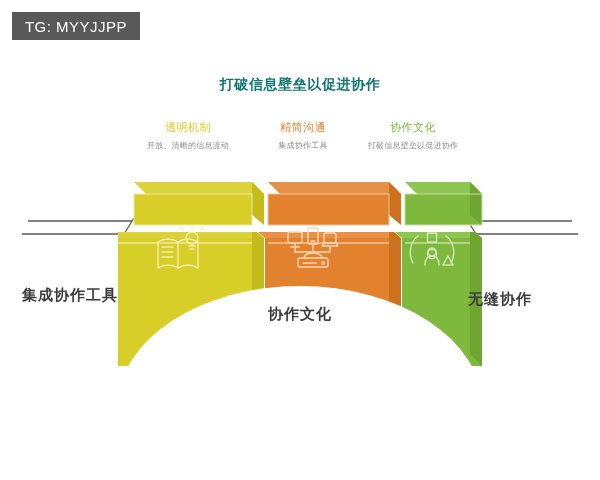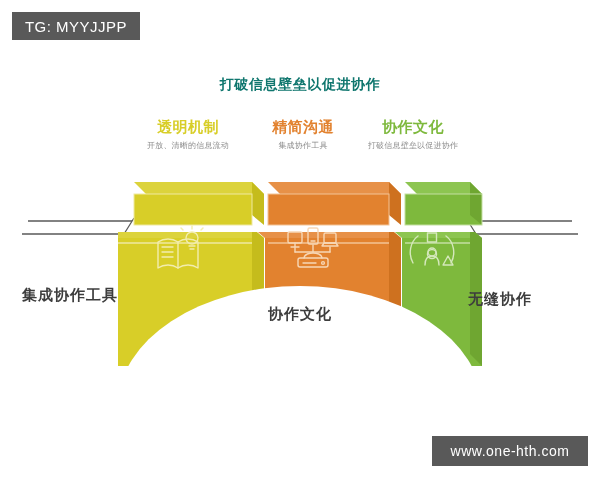--- a/index.html
+++ b/index.html
@@ -32,21 +32,21 @@
   }
 
   
   .col{
     position:absolute;top:120px;width:116px;text-align:center;
   }
   #col0{left:130px;}
   #col1{left:245px;}
   #col2{left:355px;}
   .col-title{
-    font-size:15px;font-weight:bold;line-height:14px;letter-spacing:.4px;
+    font-size:11px;font-weight:normal;line-height:14px;letter-spacing:.4px;
   }
   .col-sub{
     margin-top:6px;
     font-size:8px;line-height:11px;color:#8c8c8c;letter-spacing:.2px;
   }
 
   
   #bridge{position:absolute;left:0;top:176px;width:600px;height:190px;}
 
   
@@ -197,15 +197,14 @@
       <path d="M446,60 C454,66 456,78 451,87"></path>
     </g>
 
   </svg>
 
   <div class="ground-label" id="label-left">集成协作工具</div>
   <div class="ground-label" id="label-center">协作文化</div>
   <div class="ground-label" id="label-right">无缝协作</div>
 
   <div class="badge" id="tg-badge">TG: MYYJJPP</div>
-  <div class="badge" id="site-badge">www.one-hth.com</div>
 
 </div>
 
 </body></html>

